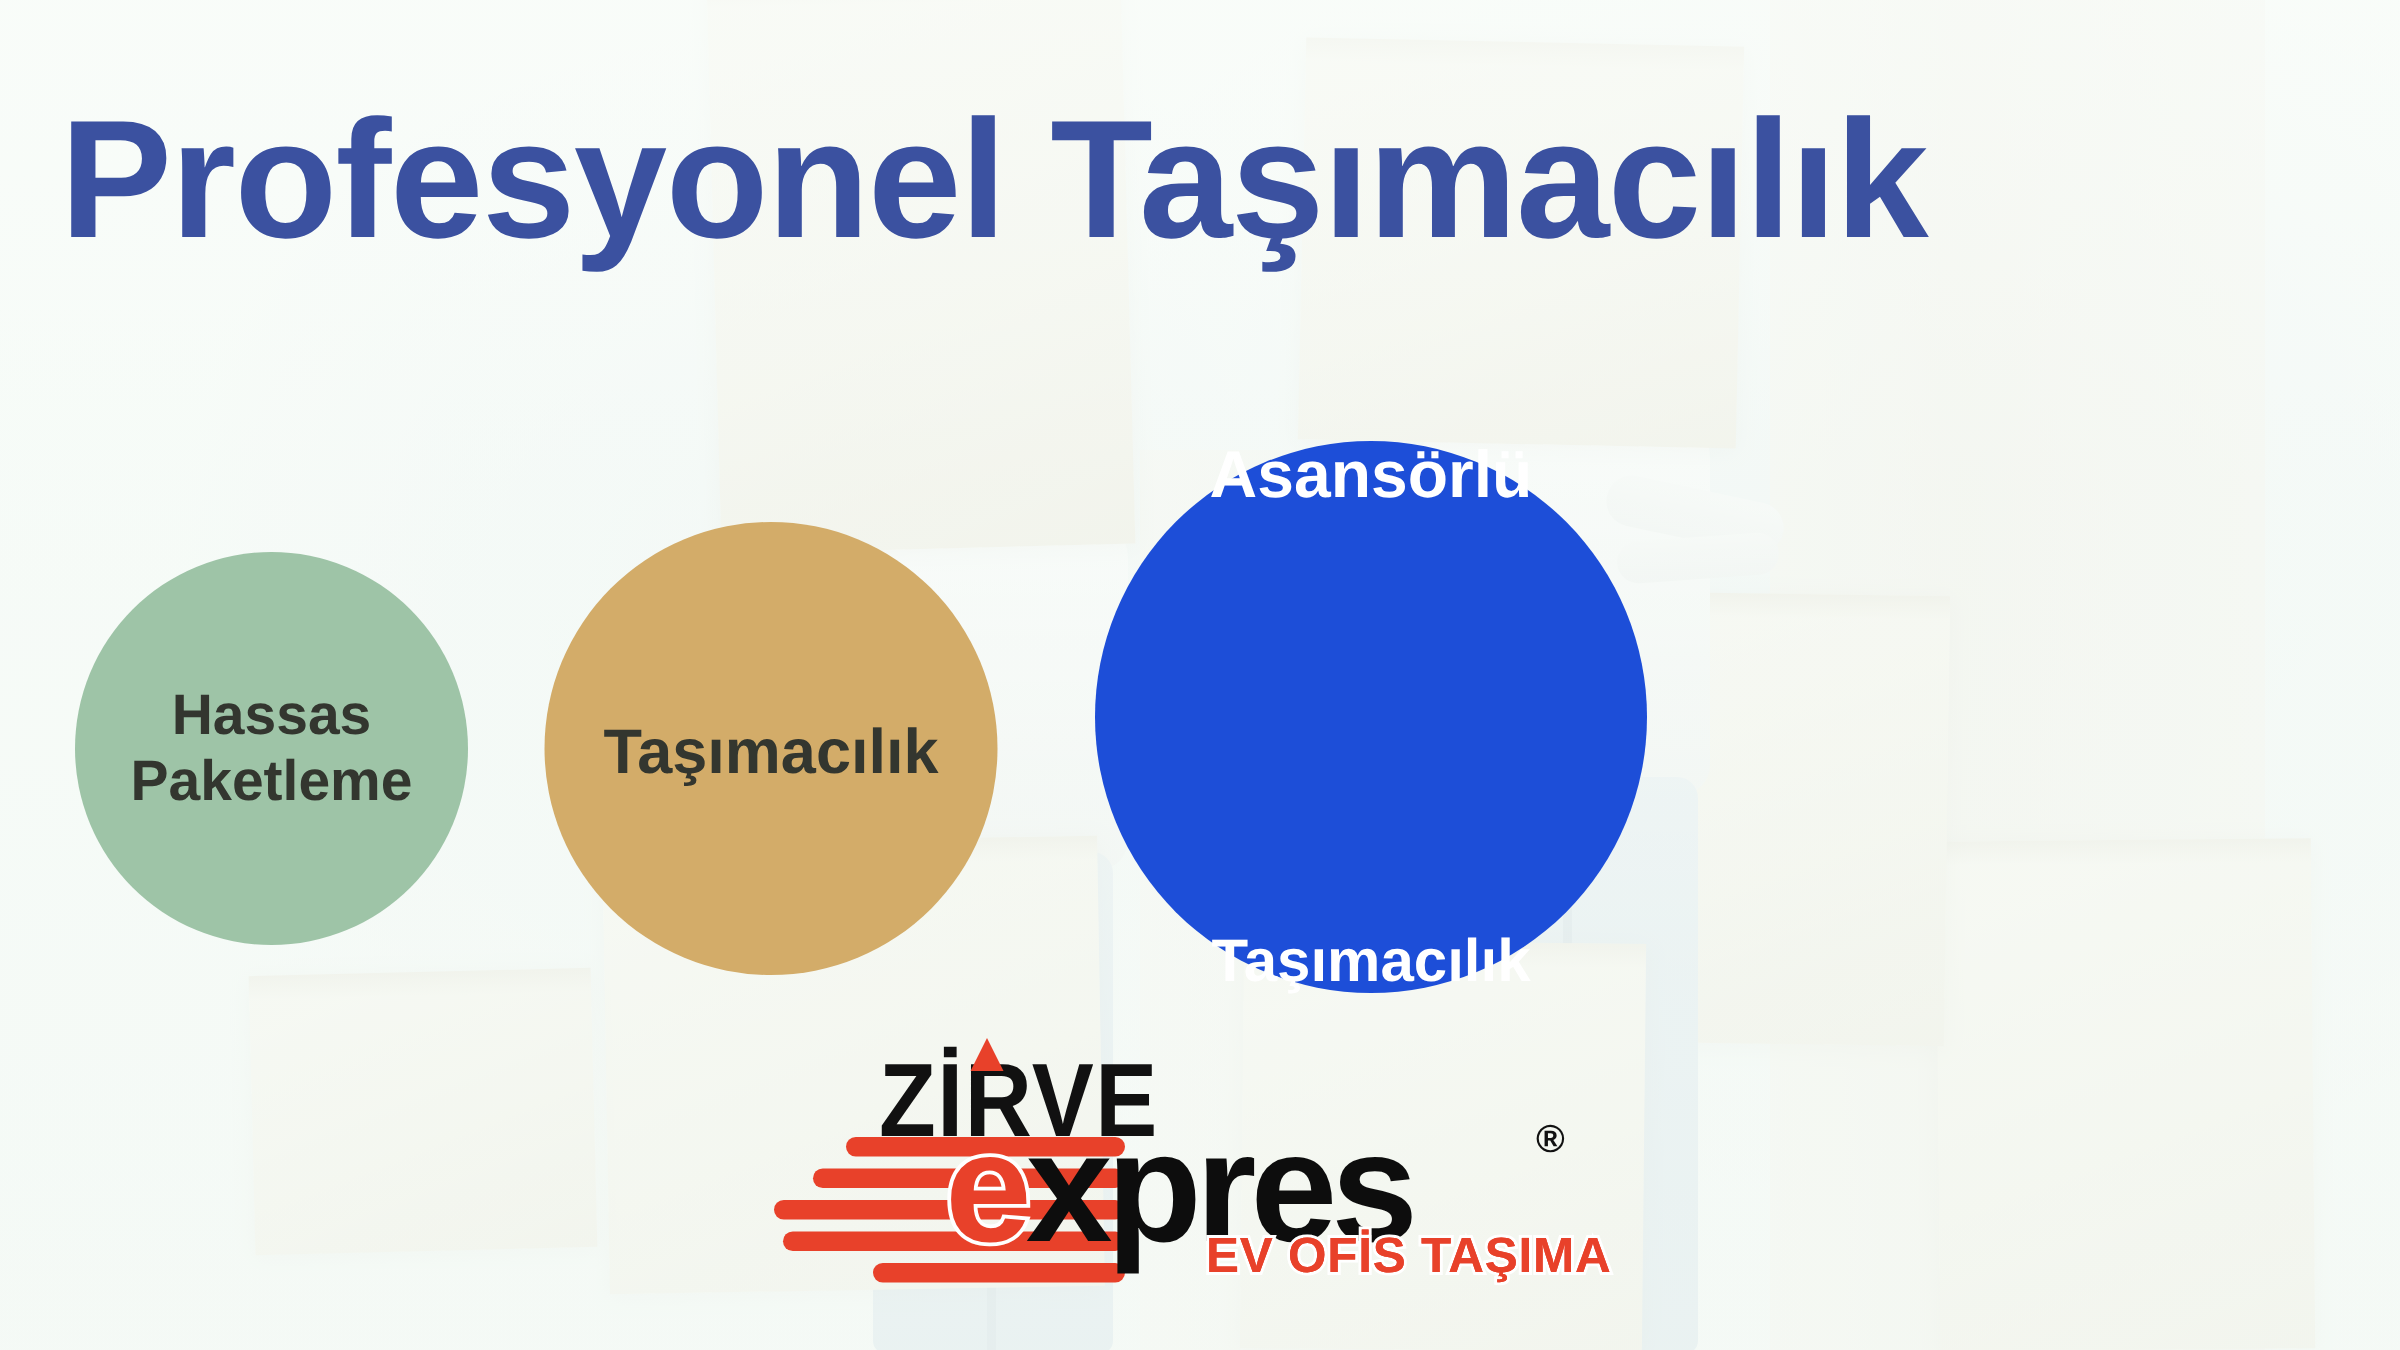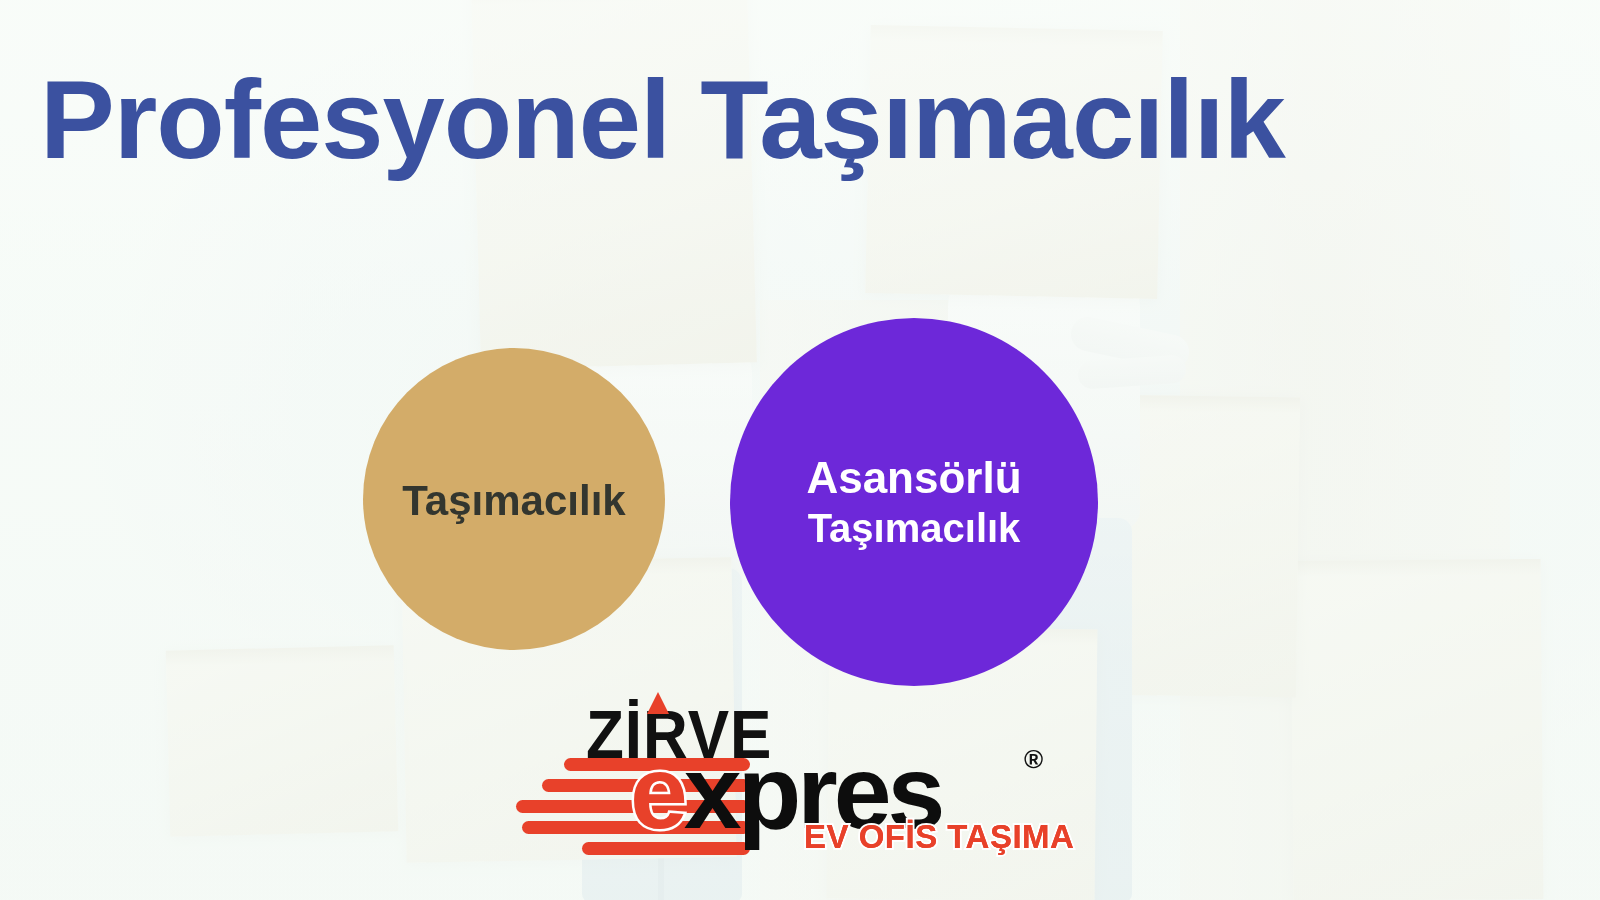--- a/index.html
+++ b/index.html
@@ -137,22 +137,22 @@
   #circle-hassas .c-line2 { font-size:38px; margin-top:4px; }
 
   #circle-sigortali {
     left:363px; top:348px;  width:302px; height:302px;
     background:#d3ac69; color:#33362f;
   }
   #circle-sigortali .c-line1 { font-size:42px; }
   #circle-sigortali .c-line2 { font-size:42px; margin-top:4px; }
 
   #circle-asansorlu {
-    left:730px; top:318px;  width:368px; height:368px;
-    background:#6d28d9; color:#ffffff;
+    left:730px; top:294px;  width:368px; height:368px;
+    background:#1d4ed8; color:#ffffff;justify-content:space-between;
   }
   #circle-asansorlu .c-line1 { font-size:44px; }
   #circle-asansorlu .c-line2 { font-size:40px; margin-top:5px; }
 
   #circle-ofis {
     left:1128px; top:282px; width:458px; height:458px;
     background:#157f83; color:#ffffff;
   }
   #circle-ofis .c-line1 { font-size:48px; }
   #circle-ofis .c-line2 { font-size:48px; margin-top:8px; }
@@ -267,20 +267,24 @@
     <div class="box b-bot-left">
         <span class="box-flap"></span>
       </div>
 
     <div class="photo-wash"></div>
     <div class="photo-wash2"></div>
   </div>
 
   <div class="headline">Profesyonel Taşımacılık</div>
 
+  <div class="circle" id="circle-hassas">
+    <span class="c-line1">Hassas</span>
+    <span class="c-line2">Paketleme</span>
+  </div>
 
   <div class="circle" id="circle-sigortali">
     <span class="c-line2">Taşımacılık</span>
   </div>
 
   <div class="circle" id="circle-asansorlu">
     <span class="c-line1">Asansörlü</span>
     <span class="c-line2">Taşımacılık</span>
   </div>
 

